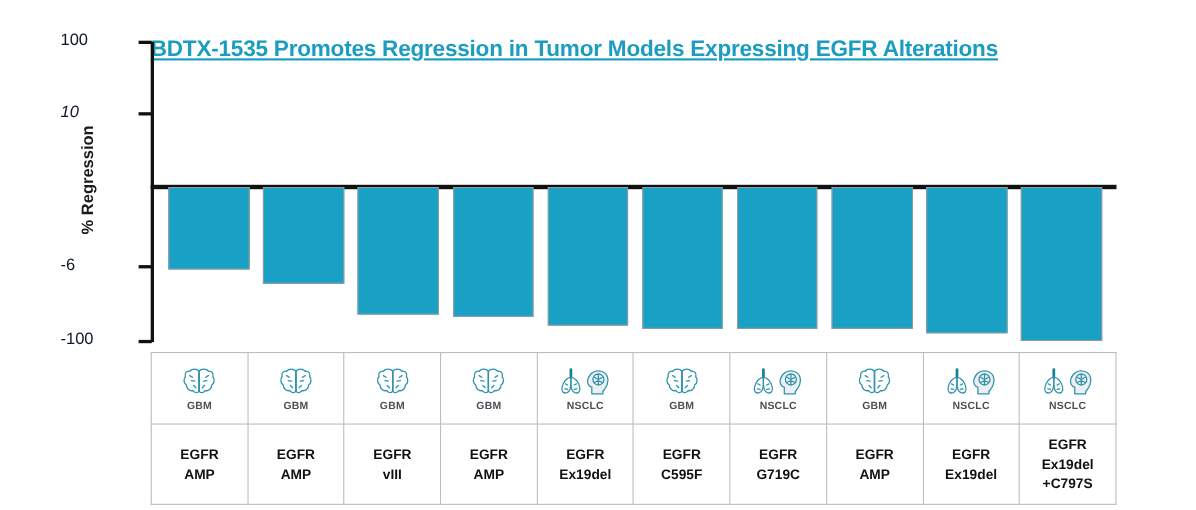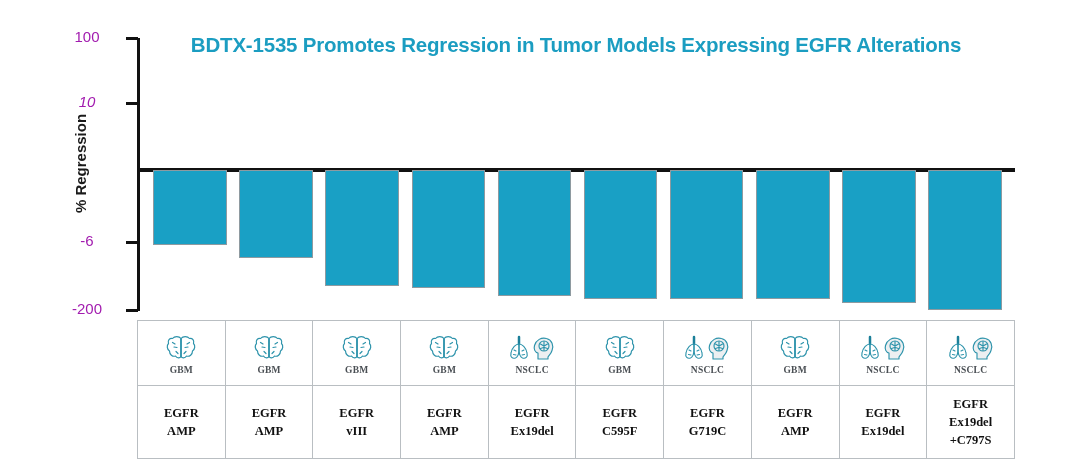--- a/index.html
+++ b/index.html
@@ -8,26 +8,26 @@
     background:#ffffff;
     font-family:"Liberation Sans", sans-serif;
     overflow:hidden;
     position:relative;
   }
 
   
   #chart-title{
     position:absolute;
     left:137px; top:33px; width:878px;
-    text-align:center;
     font-size:20.5px;
     font-weight:bold;
     color:#1b9dc1;
     letter-spacing:-0.2px;
     white-space:nowrap;
+    text-decoration:underline;
   }
 
   
   #y-axis-label{
     position:absolute;
     left:-10px; top:155px;
     width:180px;
     transform:rotate(-90deg);
     transform-origin:center center;
     text-align:center;
@@ -50,23 +50,23 @@
   .tick-mark{
     position:absolute;
     left:126px;
     width:12px; height:3px;
     background:#111111;
   }
   .tick-label{
     position:absolute;
     right:0;
     width:60px;
-    text-align:center;
+    text-align:left;
     font-size:15px;
-    color:#a21caf;
+    color:#0f172a;
     font-weight:normal;
   }
   .zero-line{
     position:absolute;
     left:137px;
     width:878px; height:3.5px;
     background:#111111;
   }
 
   
@@ -77,21 +77,20 @@
     box-sizing:border-box;
   }
 
   
   #model-table{
     position:absolute;
     left:137px; top:320px;
     width:878px; height:136px;
     border-collapse:collapse;
     table-layout:fixed;
-    font-family:Liberation Serif, serif;
   }
   #model-table td{
     border:1px solid #b9bec2;
     text-align:center;
     vertical-align:middle;
     padding:0;
   }
   .icon-cell{ height:64px; }
   .label-cell{ height:72px; }
   .icon-box{
@@ -132,21 +131,21 @@
 <div id="plot-area">
   <div class="axis-spine"></div>
   <div id="ticks">
       <div class="tick-mark" style="top: 37px;"></div>
       <div class="tick-label" style="position: absolute; left: 55px; width: 64px; top: 28px;">100</div>
       <div class="tick-mark" style="top: 102px;"></div>
       <div class="tick-label" style="position: absolute; left: 55px; width: 64px; top: 93px; font-style: italic;">10</div>
       <div class="tick-mark" style="top: 241px;"></div>
       <div class="tick-label" style="position: absolute; left: 55px; width: 64px; top: 232px;">-6</div>
       <div class="tick-mark" style="top: 309px;"></div>
-      <div class="tick-label" style="position: absolute; left: 55px; width: 64px; top: 300px;">-200</div>
+      <div class="tick-label" style="position: absolute; left: 55px; width: 64px; top: 300px;">-100</div>
     </div>
   <div class="zero-line" id="zero-line" style="top: 168px;"></div>
   <div id="bars">
       <div class="bar" style="left: 153.242px; top: 170px; width: 73.6155px; height: 74.8147px; background: rgb(25, 160, 197);"></div>
       <div class="bar" style="left: 239.342px; top: 170px; width: 73.6155px; height: 87.6705px; background: rgb(25, 160, 197);"></div>
       <div class="bar" style="left: 325.442px; top: 170px; width: 73.6155px; height: 116.418px; background: rgb(25, 160, 197);"></div>
       <div class="bar" style="left: 411.542px; top: 170px; width: 73.6155px; height: 118.324px; background: rgb(25, 160, 197);"></div>
       <div class="bar" style="left: 497.642px; top: 170px; width: 73.6155px; height: 125.883px; background: rgb(25, 160, 197);"></div>
       <div class="bar" style="left: 583.742px; top: 170px; width: 73.6155px; height: 128.611px; background: rgb(25, 160, 197);"></div>
       <div class="bar" style="left: 669.842px; top: 170px; width: 73.6155px; height: 128.611px; background: rgb(25, 160, 197);"></div>

